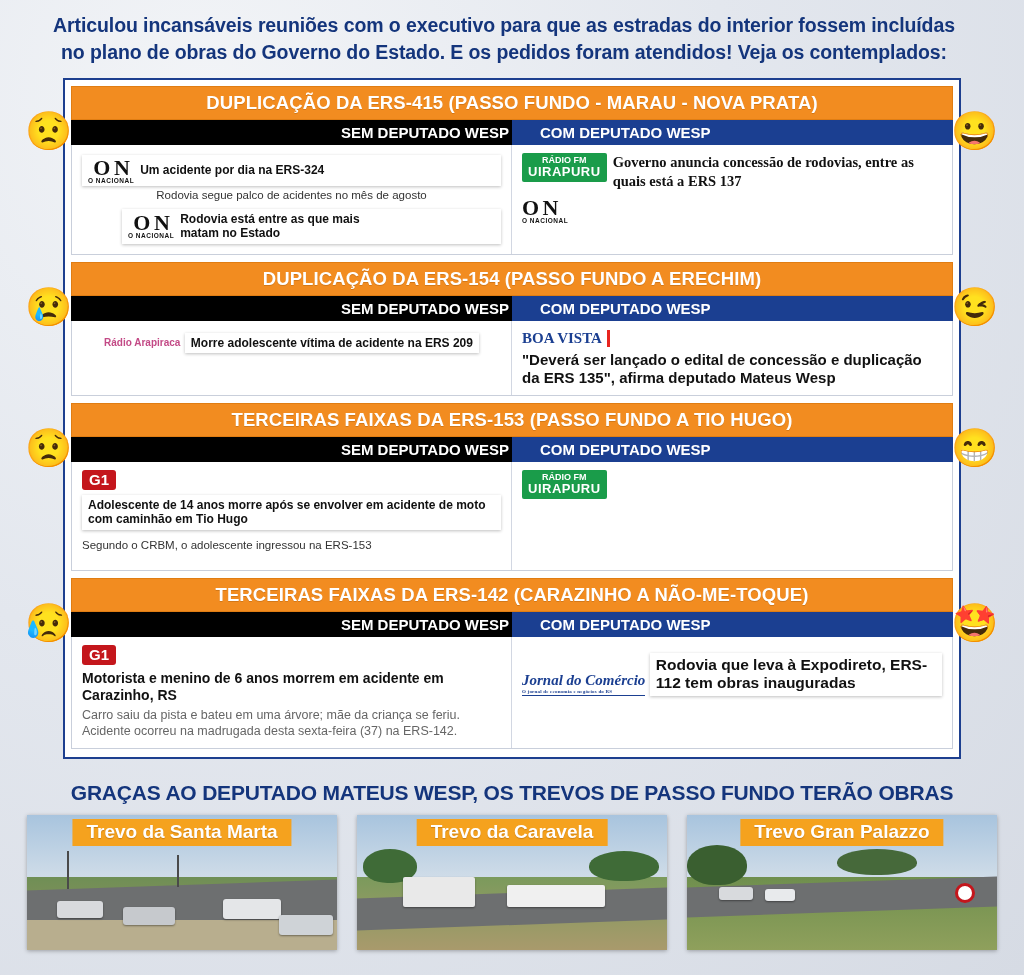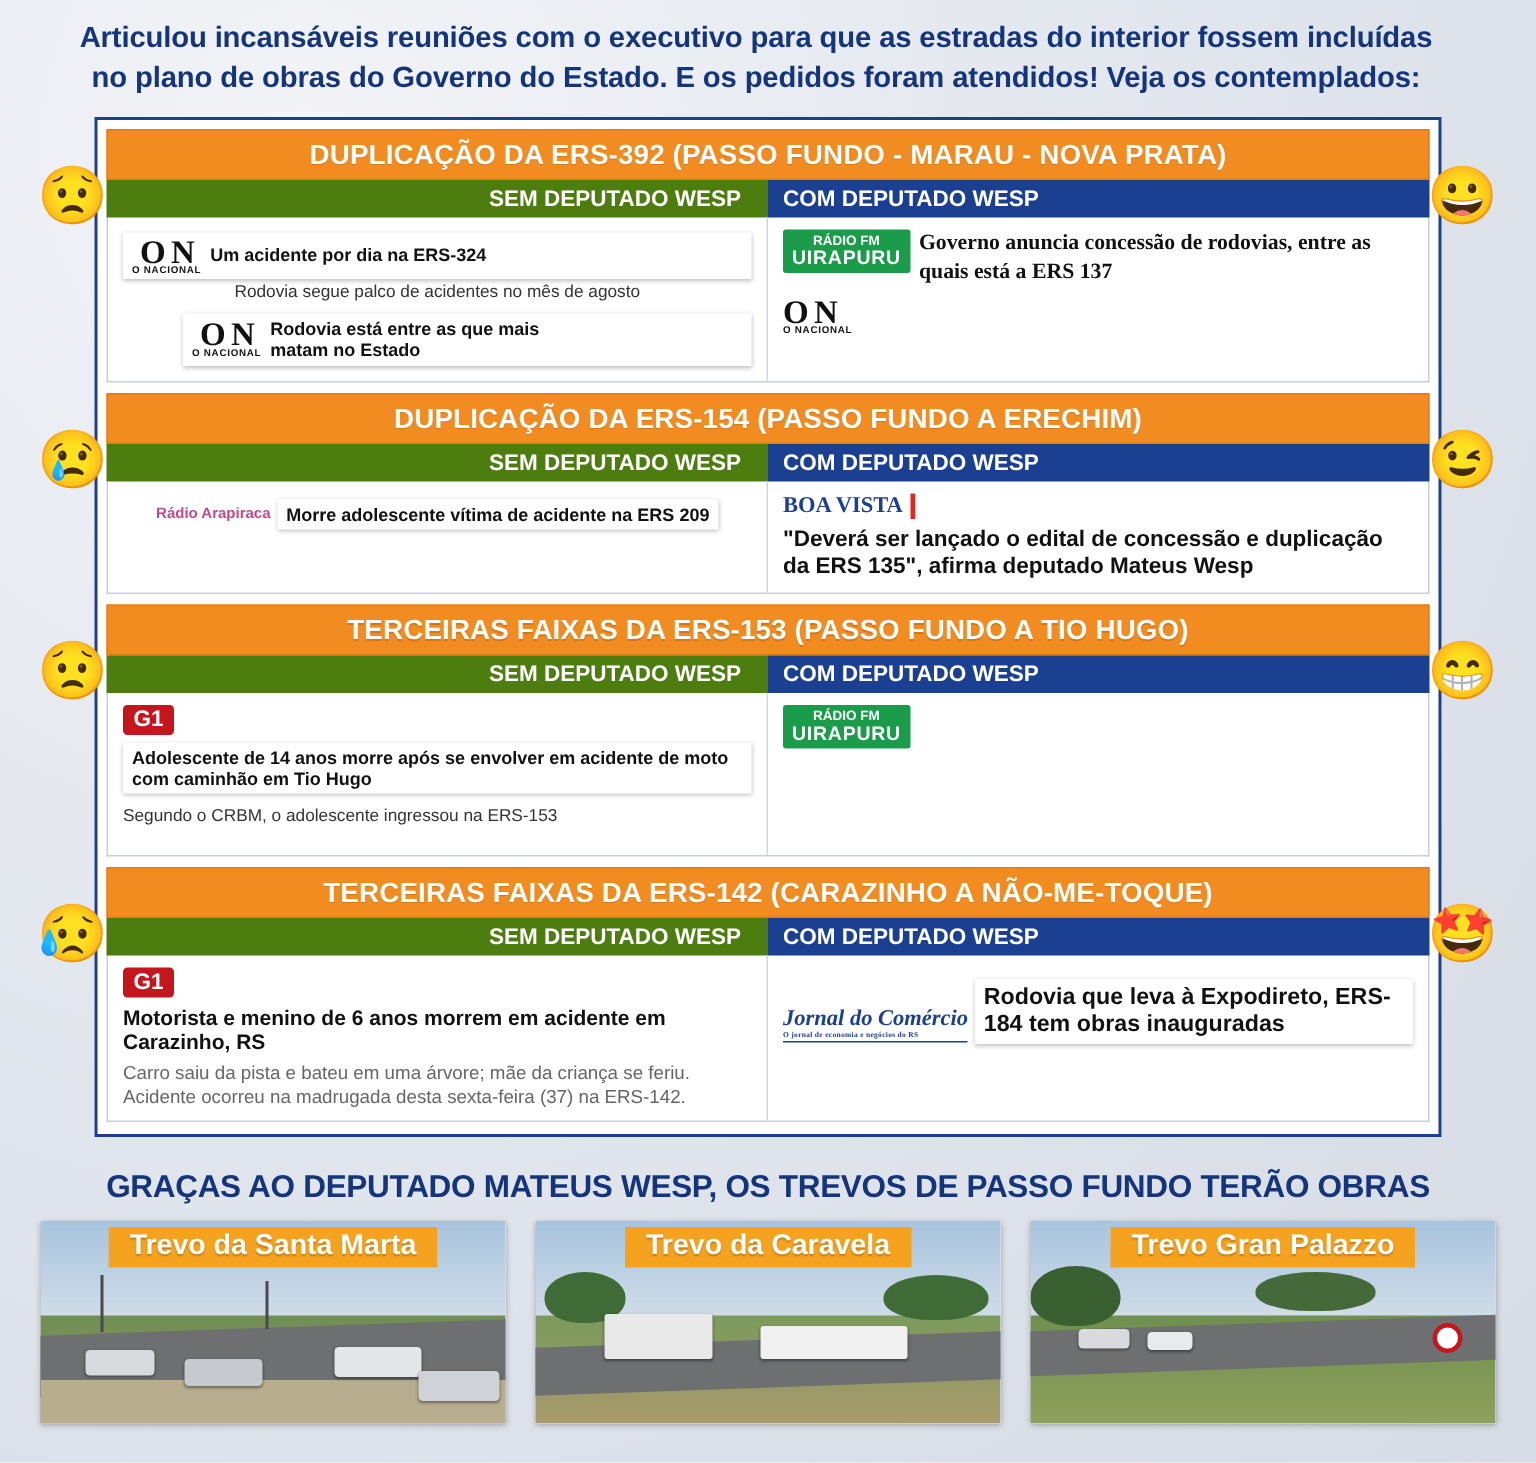--- a/index.html
+++ b/index.html
@@ -61,40 +61,40 @@
     letter-spacing: 0.1px;
     border: 1px solid #e07d13;
     text-shadow: 0 1px 0 rgba(120,60,0,.25);
   }
   .subhead {
     display: flex;
     height: 25px;
   }
   .subhead .sem {
     flex: 0 0 50%;
-    background: #4d7c0f;
+    background: #000000;
     color: #ffffff;
     font-weight: bold;
     font-size: 15px;
     display: flex;
     align-items: center;
     justify-content: flex-end;
-    padding-right: 18px;
+    padding-right: 3px;
     box-sizing: border-box;
   }
   .subhead .com {
     flex: 0 0 50%;
     background: #1b3f91;
     color: #ffffff;
     font-weight: bold;
     font-size: 15px;
     display: flex;
     align-items: center;
     justify-content: flex-start;
-    padding-left: 10px;
+    padding-left: 28px;
     box-sizing: border-box;
   }
   .body-row {
     display: flex;
     border: 1px solid #c9cfdb;
     border-top: none;
     background: #fff;
     min-height: 60px;
   }
   .col {
@@ -307,21 +307,21 @@
   <div class="intro">
     <div>Articulou incansáveis reuniões com o executivo para que as estradas do interior fossem incluídas</div>
     <div>no plano de obras do Governo do Estado. E os pedidos foram atendidos! Veja os contemplados:</div>
   </div>
 
   <div class="table-wrap">
 
     <div class="block">
       <div class="emoji left">😟</div>
       <div class="emoji right">😀</div>
-      <div class="block-title">DUPLICAÇÃO DA ERS-392 (PASSO FUNDO - MARAU - NOVA PRATA)</div>
+      <div class="block-title">DUPLICAÇÃO DA ERS-415 (PASSO FUNDO - MARAU - NOVA PRATA)</div>
       <div class="subhead">
         <div class="sem">SEM DEPUTADO WESP</div>
         <div class="com">COM DEPUTADO WESP</div>
       </div>
       <div class="body-row">
         <div class="col left">
           <div style="text-align:center;">
             <div class="clip row-inline" style="align-items:center;">
               <span class="logo logo-onacional">
                 <span>O N</span>
@@ -414,21 +414,21 @@
         <div class="col left">
           <div class="logo logo-g1">G1</div>
           <div class="headline-blk" style="margin-top:5px; font-size:14px;">Motorista e menino de 6 anos morrem em acidente em Carazinho, RS</div>
           <div class="headline-sm" style="margin-top:5px; color:#666; font-size:12.5px;">Carro saiu da pista e bateu em uma árvore; mãe da criança se feriu. Acidente ocorreu na madrugada desta sexta-feira (37) na ERS-142.</div>
         </div>
         <div class="col">
           <div class="logo logo-jc">
             <span>Jornal do Comércio</span>
             <small>O jornal de economia e negócios do RS</small>
           </div>
-          <div class="clip headline-blk" style="margin-top:8px; font-size:15.5px; max-width:280px;">Rodovia que leva à Expodireto, ERS-184 tem obras inauguradas</div>
+          <div class="clip headline-blk" style="margin-top:8px; font-size:15.5px; max-width:280px;">Rodovia que leva à Expodireto, ERS-112 tem obras inauguradas</div>
         </div>
       </div>
     </div>
 
   </div>
 
   <div class="bottom-title">GRAÇAS AO DEPUTADO MATEUS WESP, OS TREVOS DE PASSO FUNDO TERÃO OBRAS</div>
 
   <div class="photos">
 

